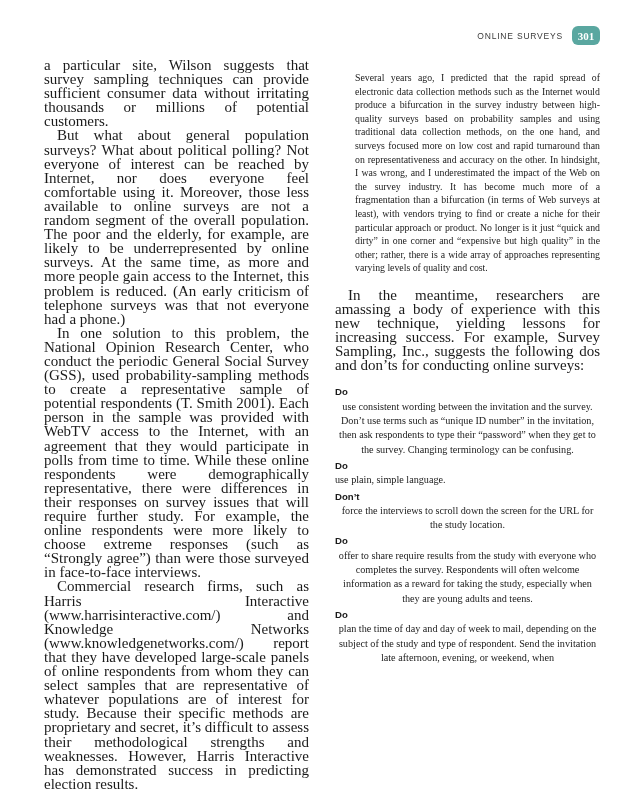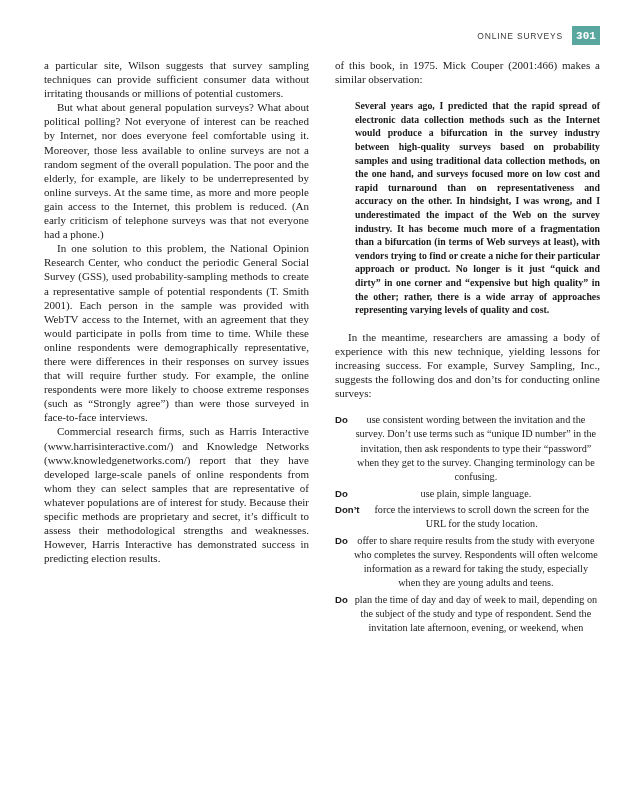--- a/index.html
+++ b/index.html
@@ -37,71 +37,72 @@
     letter-spacing: 0.8px;
     color: #3a3a3a;
     text-transform: uppercase;
     display: flex;
     align-items: center;
     padding-right: 9px;
   }
   .page-number-box {
     background: #5aa7a0;
     color: #ffffff;
-    font-family: Liberation Mono, monospace;
+    font-family: Liberation Serif, serif;
     font-weight: bold;
     font-size: 11px;
     width: 28px;
     display: flex;
     align-items: center;
     justify-content: center;
+    border-radius: 6px;
   }
   
   .columns {
     position: absolute;
     top: 58px;
     left: 40px;
     width: 556px;
     display: flex;
     gap: 26px;
   }
   .col {
     width: 265px;
   }
   p {
     margin: 0;
-    font-size: 11px;
+    font-size: 15px;
     line-height: 14.1px;
     text-align: justify;
     text-justify: inter-word;
     hyphens: auto;
   }
   p.indent {
     text-indent: 13px;
   }
   .blockquote {
     margin: 13px 0 0 0;
     padding-left: 20px;
-    font-weight: bold;
   }
   .blockquote p {
     font-size: 9.8px;
     line-height: 13.6px;
   }
   .gap-top {
     margin-top: 13px;
   }
   
   .dolist {
     margin-top: 13px;
   }
   .doitem {
     display: flex;
     align-items: flex-start;
     margin-bottom: 2px;
+    flex-direction: column;
   }
   .doitem + .doitem {
     margin-top: 1px;
   }
   .dolabel {
     font-family: "Liberation Sans", sans-serif;
     font-weight: bold;
     font-size: 9.6px;
     line-height: 14.3px;
     white-space: nowrap;
@@ -128,21 +129,20 @@
   <div class="columns">
 
     <div class="col">
       <p>a particular site, Wilson suggests that survey sampling techniques can provide sufficient consumer data without irritating thousands or millions of potential customers.</p>
       <p class="indent">But what about general population surveys? What about political polling? Not everyone of interest can be reached by Internet, nor does everyone feel comfortable using it. Moreover, those less available to online surveys are not a random segment of the overall population. The poor and the elderly, for example, are likely to be underrepresented by online surveys. At the same time, as more and more people gain access to the Internet, this problem is reduced. (An early criticism of telephone surveys was that not everyone had a phone.)</p>
       <p class="indent">In one solution to this problem, the National Opinion Research Center, who conduct the periodic General Social Survey (GSS), used probability-sampling methods to create a representative sample of potential respondents (T. Smith 2001). Each person in the sample was provided with WebTV access to the Internet, with an agreement that they would participate in polls from time to time. While these online respondents were demographically representative, there were differences in their responses on survey issues that will require further study. For example, the online respondents were more likely to choose extreme responses (such as “Strongly agree”) than were those surveyed in face-to-face interviews.</p>
       <p class="indent">Commercial research firms, such as Harris Interactive (www.harrisinteractive.com/) and Knowledge Networks (www.knowledgenetworks.com/) report that they have developed large-scale panels of online respondents from whom they can select samples that are representative of whatever populations are of interest for study. Because their specific methods are proprietary and secret, it’s difficult to assess their methodological strengths and weaknesses. However, Harris Interactive has demonstrated success in predicting election results.</p>
     </div>
 
     <div class="col">
-      <p>of this book, in 1975. Mick Couper (2001:466) makes a similar observation:</p>
 
       <div class="blockquote">
         <p>Several years ago, I predicted that the rapid spread of electronic data collection methods such as the Internet would produce a bifurcation in the survey industry between high-quality surveys based on probability samples and using traditional data collection methods, on the one hand, and surveys focused more on low cost and rapid turnaround than on representativeness and accuracy on the other. In hindsight, I was wrong, and I underestimated the impact of the Web on the survey industry. It has become much more of a fragmentation than a bifurcation (in terms of Web surveys at least), with vendors trying to find or create a niche for their particular approach or product. No longer is it just “quick and dirty” in one corner and “expensive but high quality” in the other; rather, there is a wide array of approaches representing varying levels of quality and cost.</p>
       </div>
 
       <p class="indent gap-top">In the meantime, researchers are amassing a body of experience with this new technique, yielding lessons for increasing success. For example, Survey Sampling, Inc., suggests the following dos and don’ts for conducting online surveys:</p>
 
       <div class="dolist">
         <div class="doitem">
           <span class="dolabel">Do</span>

